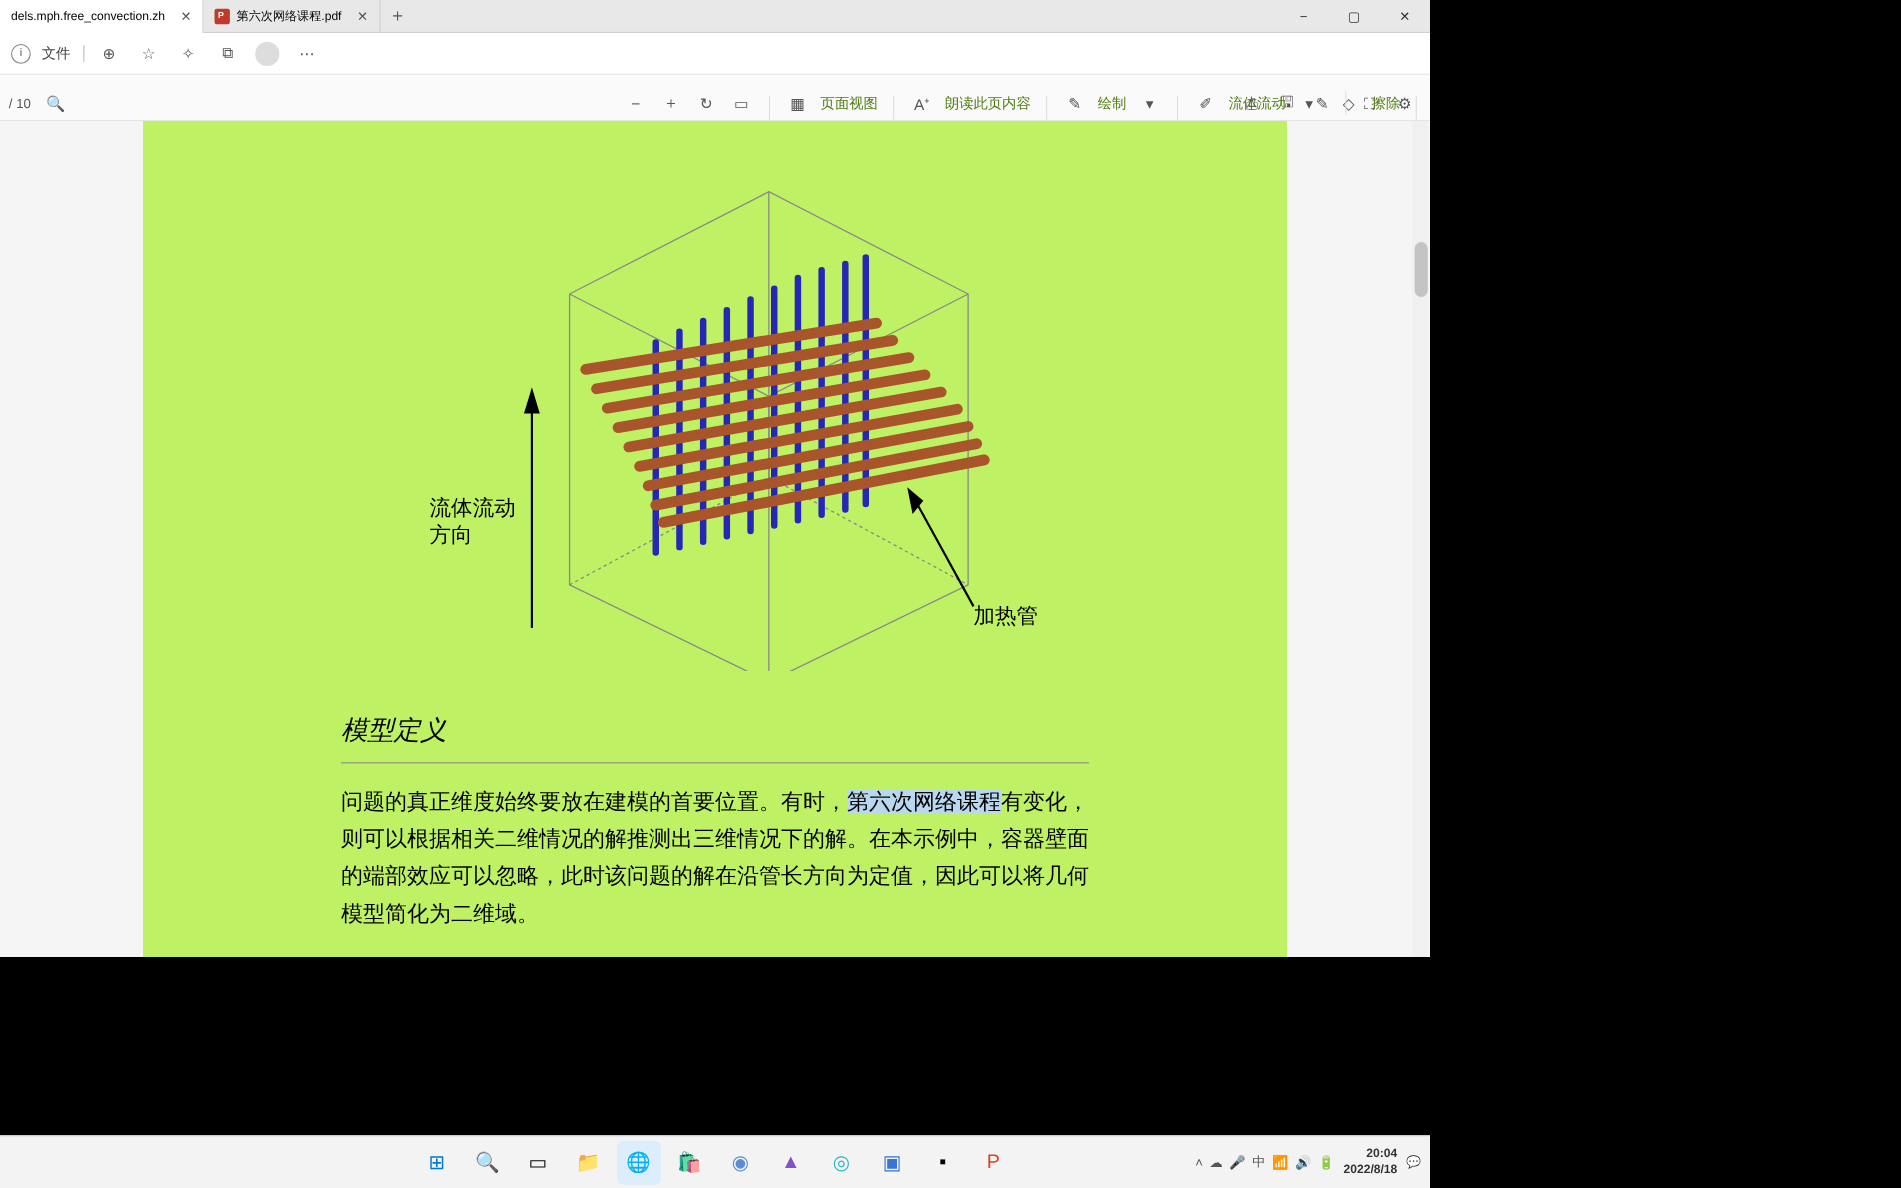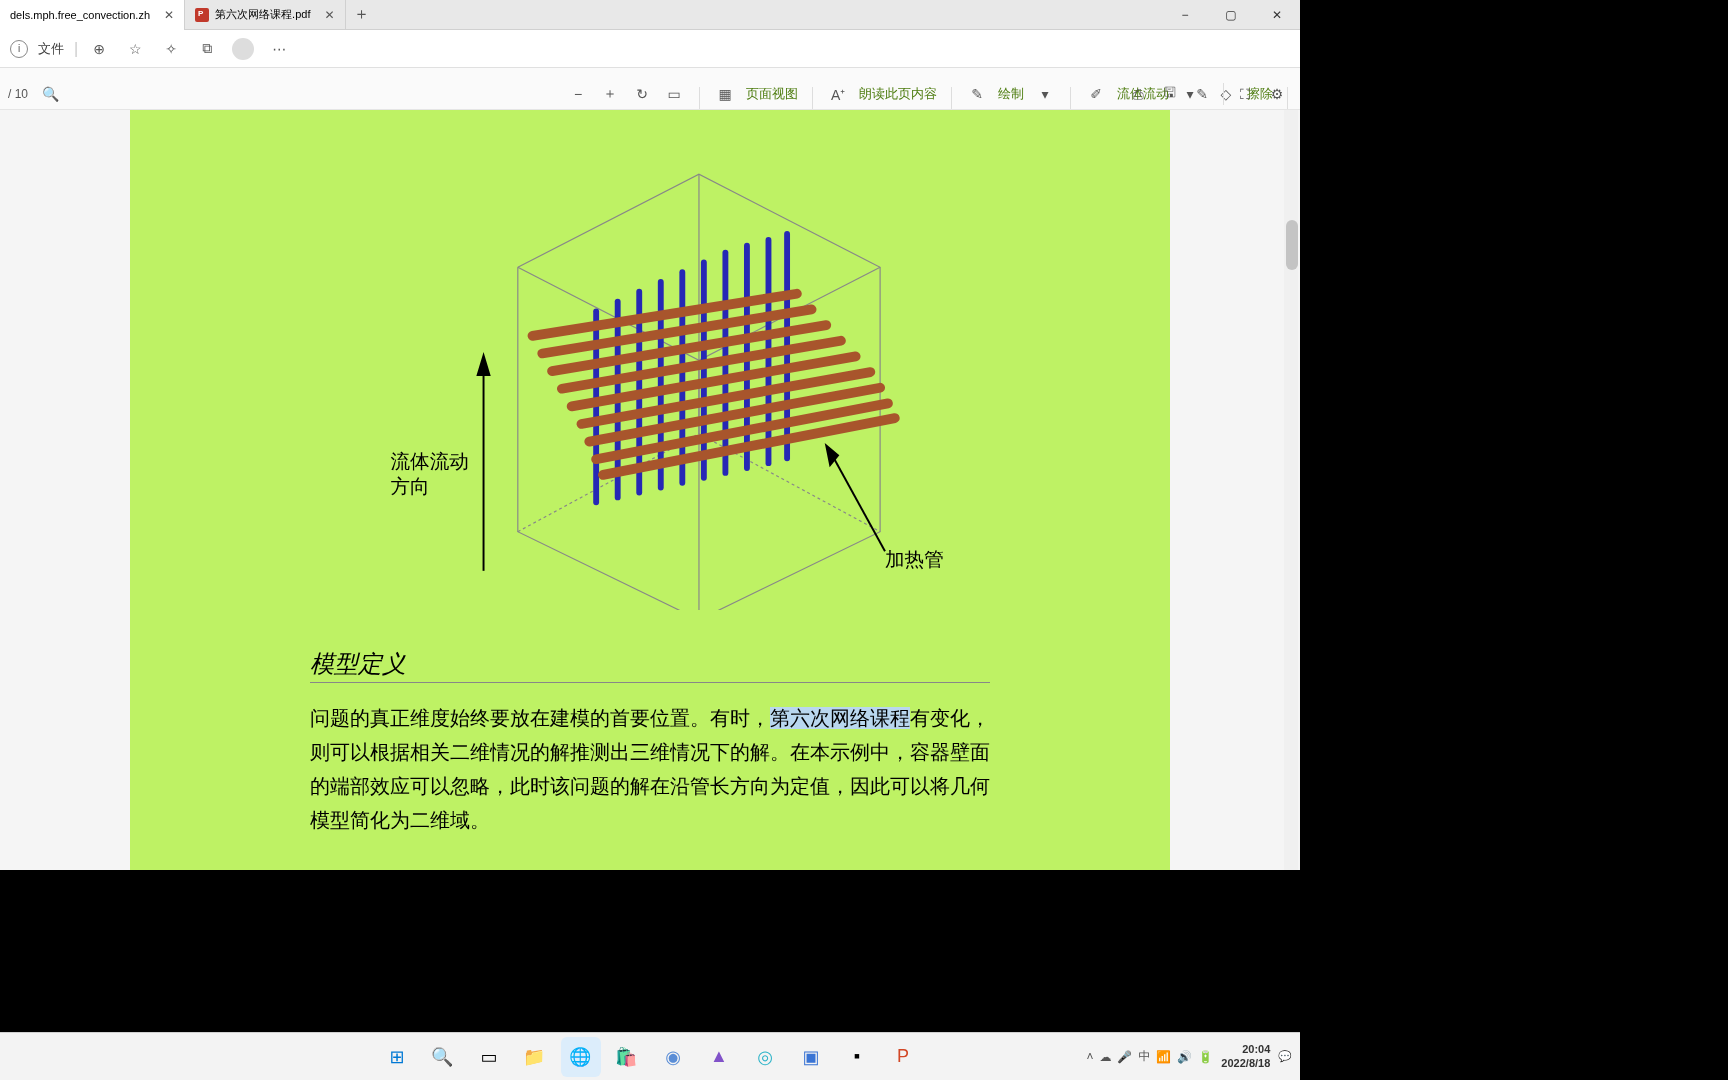--- a/index.html
+++ b/index.html
@@ -34,21 +34,21 @@
 .tb-right { position:absolute; right:8px; display:flex; align-items:center; gap:2px;}
 
 .viewer { flex:1; background:#f5f5f5; overflow:auto; position:relative; display:flex;}
 .page { width: 1040px; min-height: 760px; background:#bef264; margin: 0 auto; padding: 20px 180px 40px 180px; position:relative;}
 .scroll-track { position:absolute; right:2px; top:0; width:14px; height:100%; background:#f0f0f0;}
 .scroll-thumb { position:absolute; right:2px; top:110px; width:12px; height:50px; background:#c4c4c4; border-radius:6px;}
 
 .figure { width:100%; display:flex; flex-direction:column; align-items:center; margin-top:10px;}
 .figure-svg { width:640px; height:470px; }
 .caption { font-style: italic; font-size: 20px; font-family: "SimSun", serif; margin-top: 30px; align-self: flex-start;}
-.heading { font-style: italic; font-size: 24px; font-family: "SimSun", serif; margin-top: 38px; border-bottom:1px solid #888; padding-bottom:2px; align-self:flex-start; width:100%;}
+.heading { font-style: italic; font-size: 24px; font-family: "SimSun", serif; margin-top: 38px; border-bottom:1px solid #888; padding-bottom:13px; align-self:flex-start; width:100%;}
 .body-text { font-size: 20px; font-family: "SimSun", serif; line-height: 1.7; margin-top: 18px; text-align: justify;}
 .highlight { background: #b9d7ef;}
 
 .taskbar { position:absolute; left:0; bottom:0; width:1300px; height:48px; background:#f3f3f3; border-top:1px solid #d0d0d0; display:flex; align-items:center;}
 .taskbar-center { position:absolute; left:50%; transform:translateX(-50%); display:flex; gap:6px; align-items:center;}
 .tb-app { width:40px; height:40px; border-radius:6px; display:flex; align-items:center; justify-content:center; font-size:18px; cursor:pointer;}
 .taskbar-right { position:absolute; right:8px; display:flex; align-items:center; gap:8px; font-size:11px; color:#333;}
 .clock { text-align:right; line-height:1.2; font-size:11px;font-weight:bold;}
 .tray-icons { display:flex; gap:6px; align-items:center;}
 .tray-icons span { font-size:12px; color:#555;}

